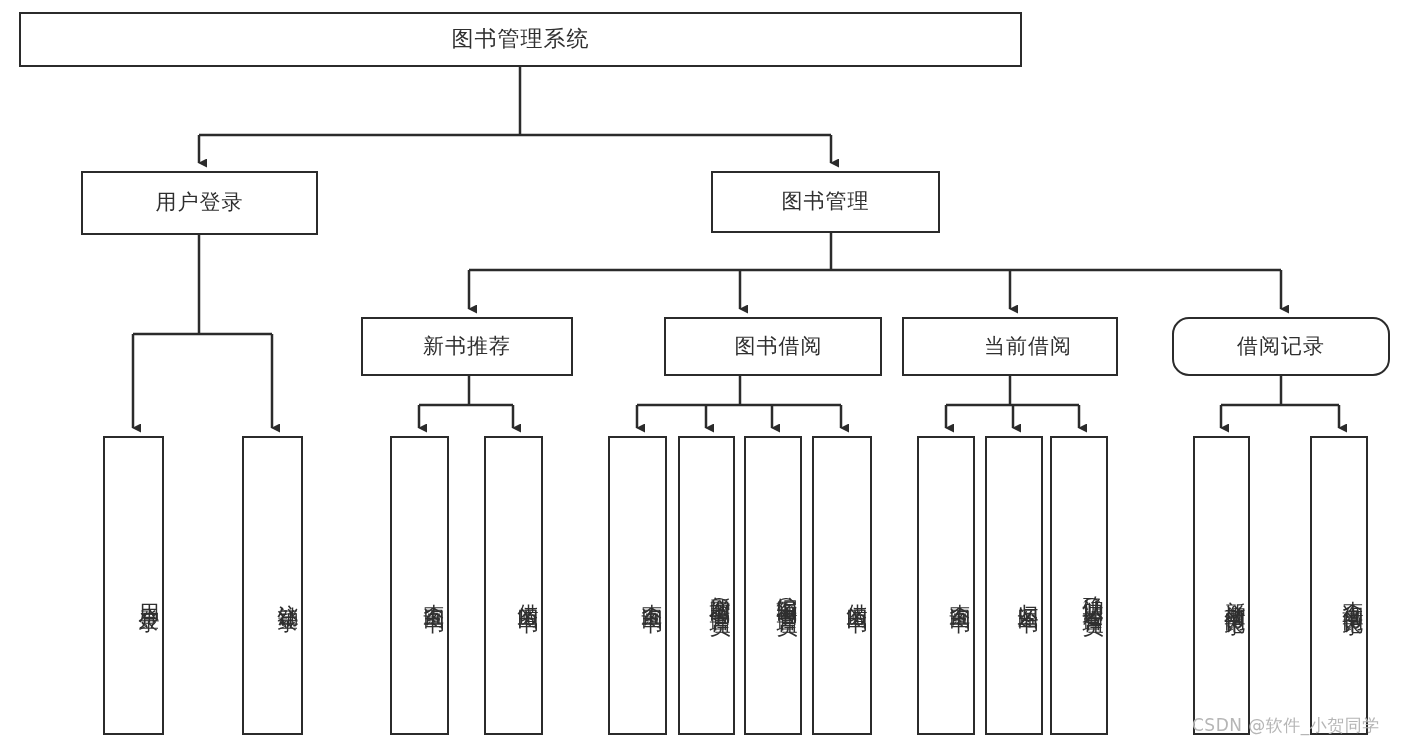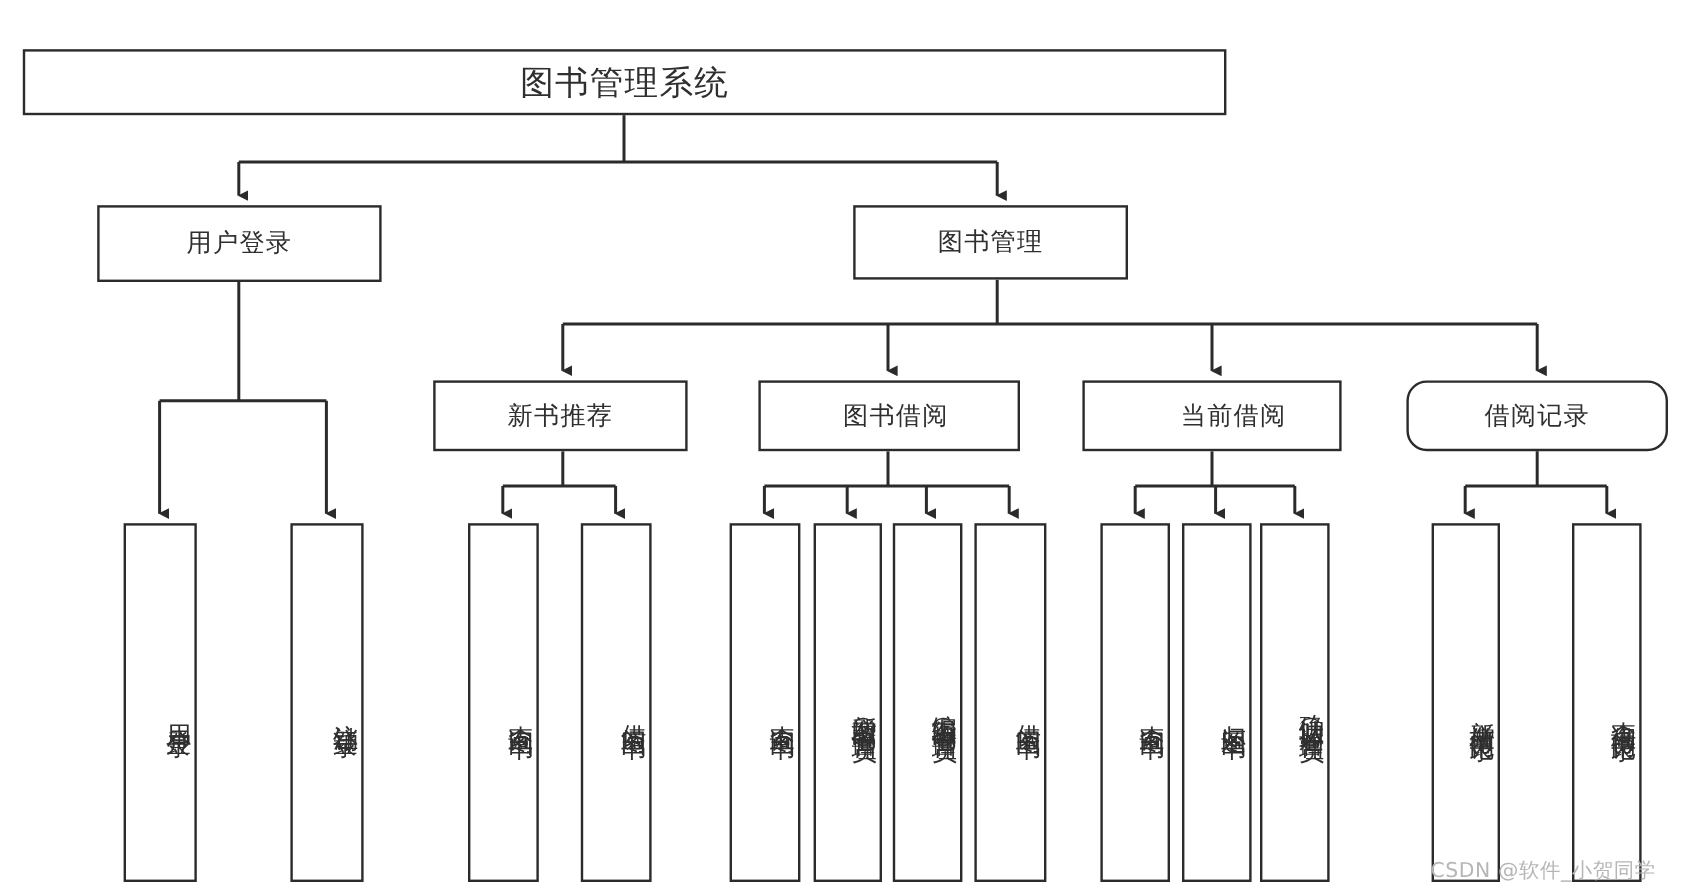--- a/index.html
+++ b/index.html
@@ -35,22 +35,21 @@
     align-items: center;
     justify-content: center;
     color: #2f2f2f;
   }
   .node.horizontal {
     font-size: 21px;
     letter-spacing: 1px;
     line-height: 1.2;
   }
   .node.root {
-    font-size: 28px;
-    margin-top: 29px;
+    font-size: 22px;
   }
   .node.vertical {
     writing-mode: vertical-rl;
     text-orientation: upright;
     align-items: flex-start;
     justify-content: center;
     padding-top: 14px;
     font-size: 21px;
     line-height: 1.25;
     letter-spacing: 3px;
@@ -135,21 +134,21 @@
   </div>
 
   <div class="node horizontal" style="left:711px; top:171px; width:229px; height:62px;align-items:center;">
     <span>图书管理</span>
   </div>
 
   <div class="node horizontal" style="left:361px; top:317px; width:212px; height:59px;">
     <span>新书推荐</span>
   </div>
 
-  <div class="node horizontal" style="left:632px; top:317px; width:218px; height:59px;padding-left:11px;">
+  <div class="node horizontal" style="left:664px; top:317px; width:218px; height:59px;padding-left:11px;">
     <span>图书借阅</span>
   </div>
 
   <div class="node horizontal" style="left:902px; top:317px; width:216px; height:59px;padding-left:36px;">
     <span>当前借阅</span>
   </div>
 
   <div class="node horizontal" style="left:1172px; top:317px; width:218px; height:59px;border-radius:17px;">
     <span>借阅记录</span>
   </div>

